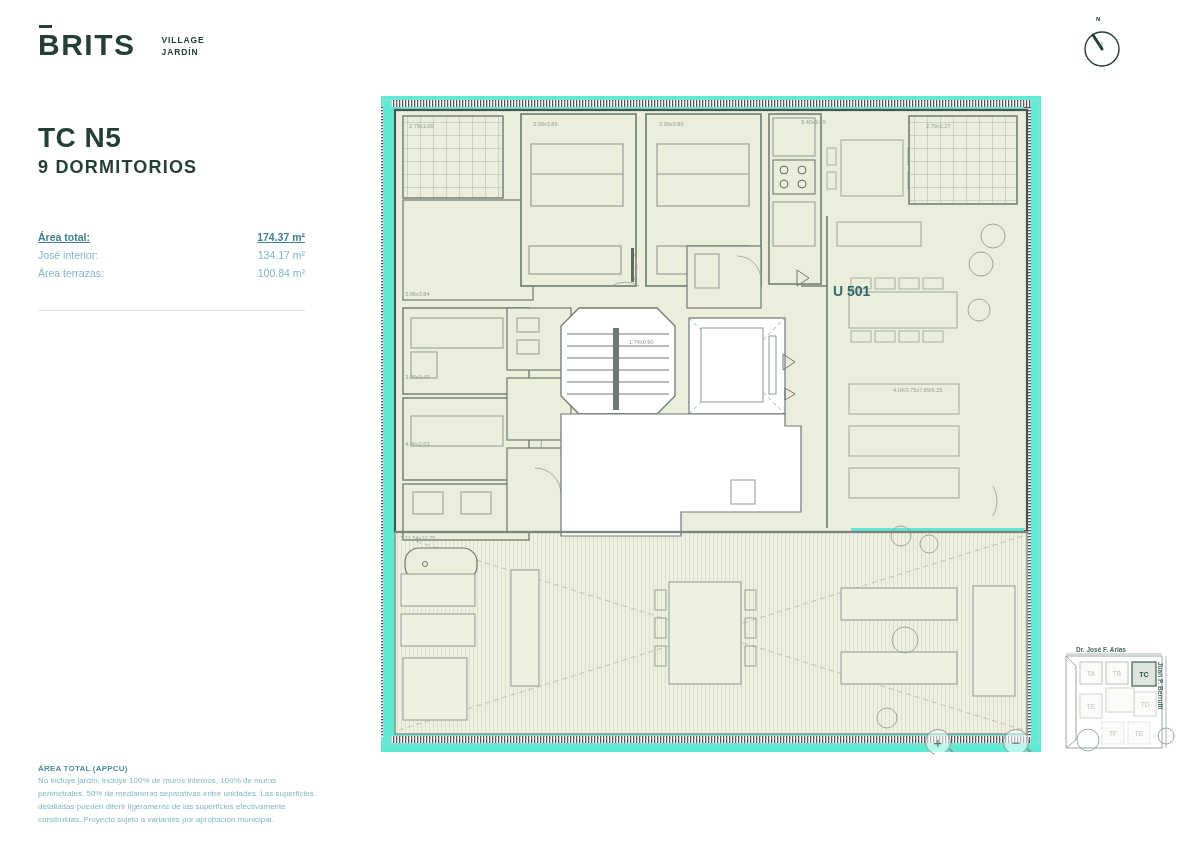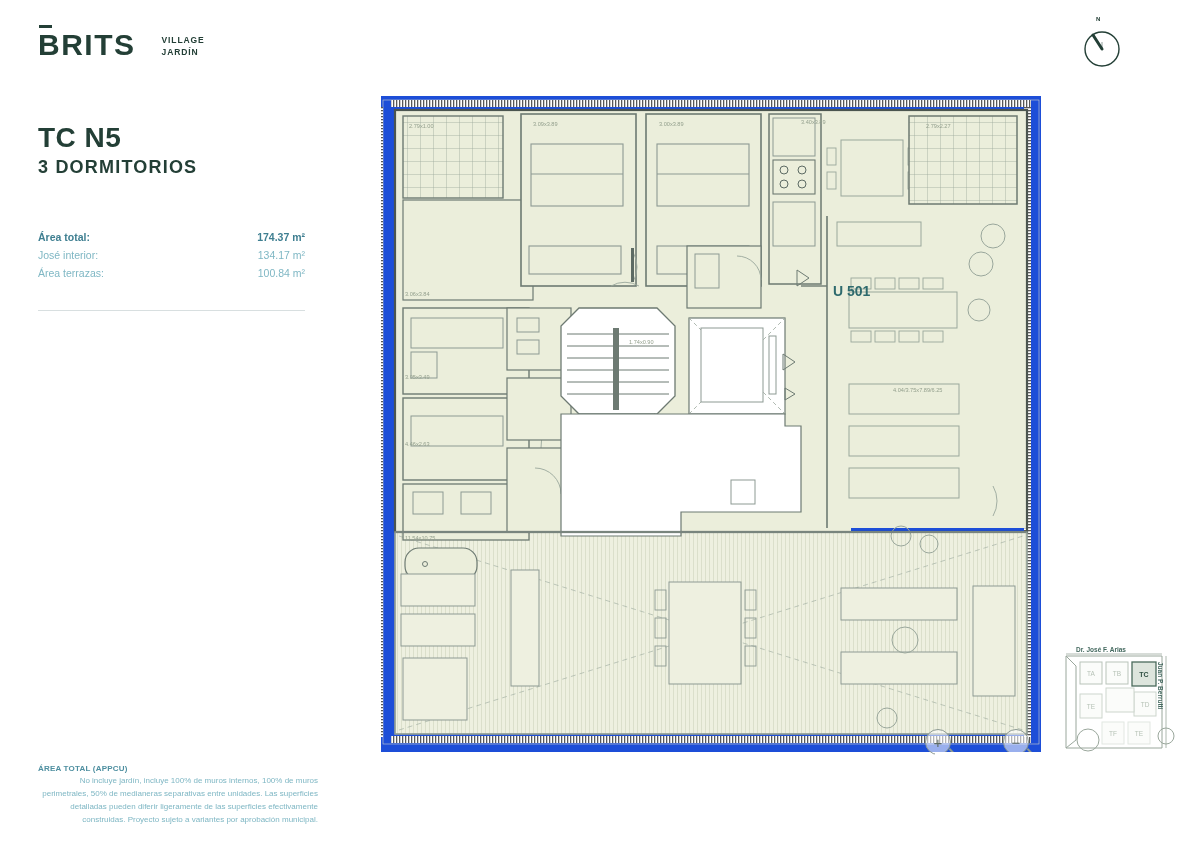--- a/index.html
+++ b/index.html
@@ -84,20 +84,21 @@
     justify-content: space-between;
     align-items: baseline;
     font-size: 10.5px;
     color: #7fb7c4;
     line-height: 1.72;
   }
   .area-row.total .area-label,
   .area-row.total .area-value {
     font-weight: 700;
     color: #3f7f91;
+    text-decoration: underline;
   }
   .area-divider {
     margin-top: 28px;
     width: 267px;
     height: 1px;
     background: #d8dfe0;
   }
 
   #footer-note {
     position: absolute;
@@ -108,21 +109,20 @@
     font-size: 8px;
     font-weight: 700;
     color: #4e8fa0;
     letter-spacing: 0.2px;
     margin-bottom: 2px;
   }
   #footer-note .fn-body {
     font-size: 8px;
     color: #7fb7c4;
     line-height: 1.62;
-    text-align: right;
   }
 
   
   #compass {
     position: absolute;
     right: 12px; top: 16px;
     width: 52px; height: 56px;
   }
   #compass .n-label {
     position: absolute;
@@ -130,21 +130,21 @@
     font-size: 6px;
     font-weight: 700;
     color: #233f36;
   }
 
   
   #plan-wrap {
     position: absolute;
     left: 381px; top: 96px;
     width: 660px; height: 656px;
-    background: #1d4ed8;
+    background: #5eead4;
   }
   #plan-svg { display: block; }
 
   
   #watermark {
     position: absolute;
     left: 530px; top: 358px;
     width: 180px; height: 125px;
     pointer-events: none;
   }
@@ -241,21 +241,21 @@
         <span>BRITS</span>
       </div>
       <div class="brand-sub">
         <div>VILLAGE</div>
         <div>JARDÍN</div>
       </div>
     </div>
 
     <div id="tc-title">TC N5</div>
 
-    <div id="unit-type">3 DORMITORIOS</div>
+    <div id="unit-type">9 DORMITORIOS</div>
 
     <div id="areas">
       <div class="area-row total">
         <span class="area-label">Área total:</span>
         <span class="area-value">174.37 m²</span>
       </div>
       <div class="area-row">
         <span class="area-label">José interior:</span>
         <span class="area-value">134.17 m²</span>
       </div>

